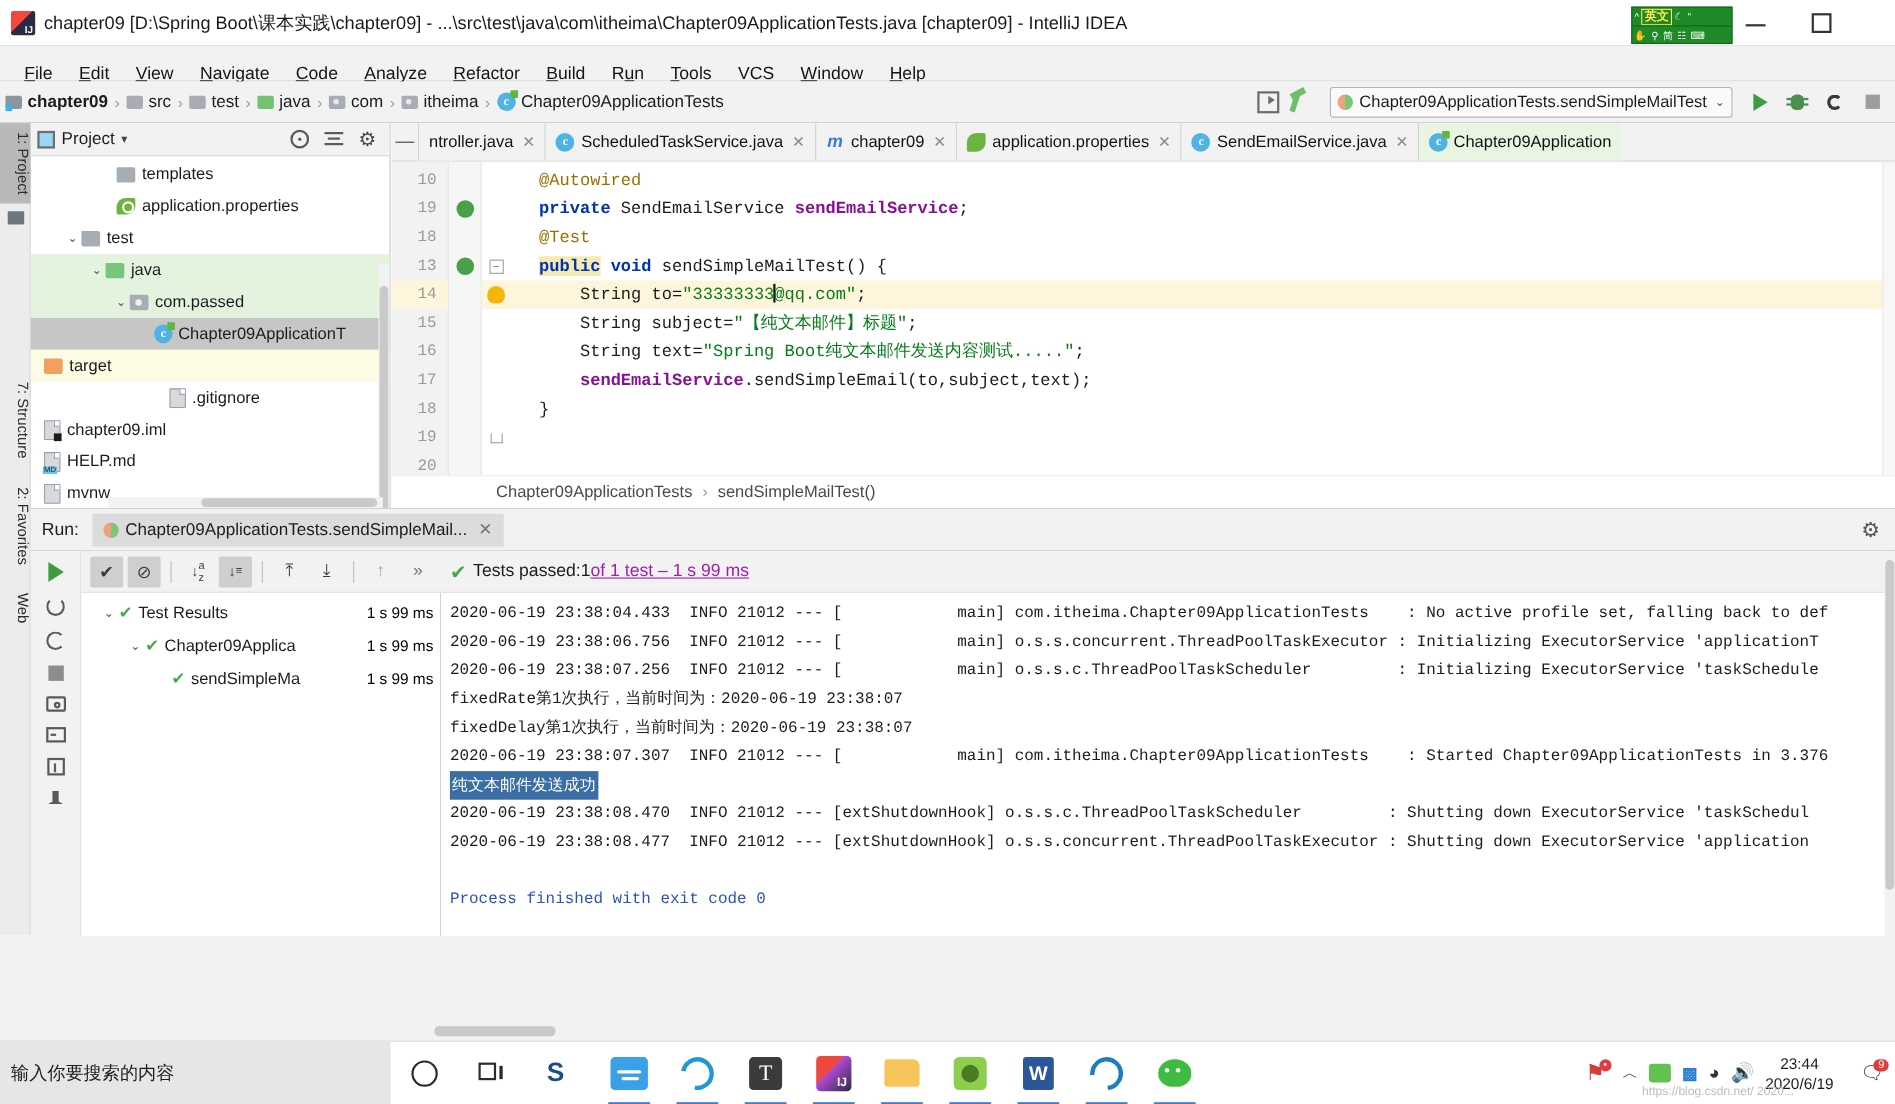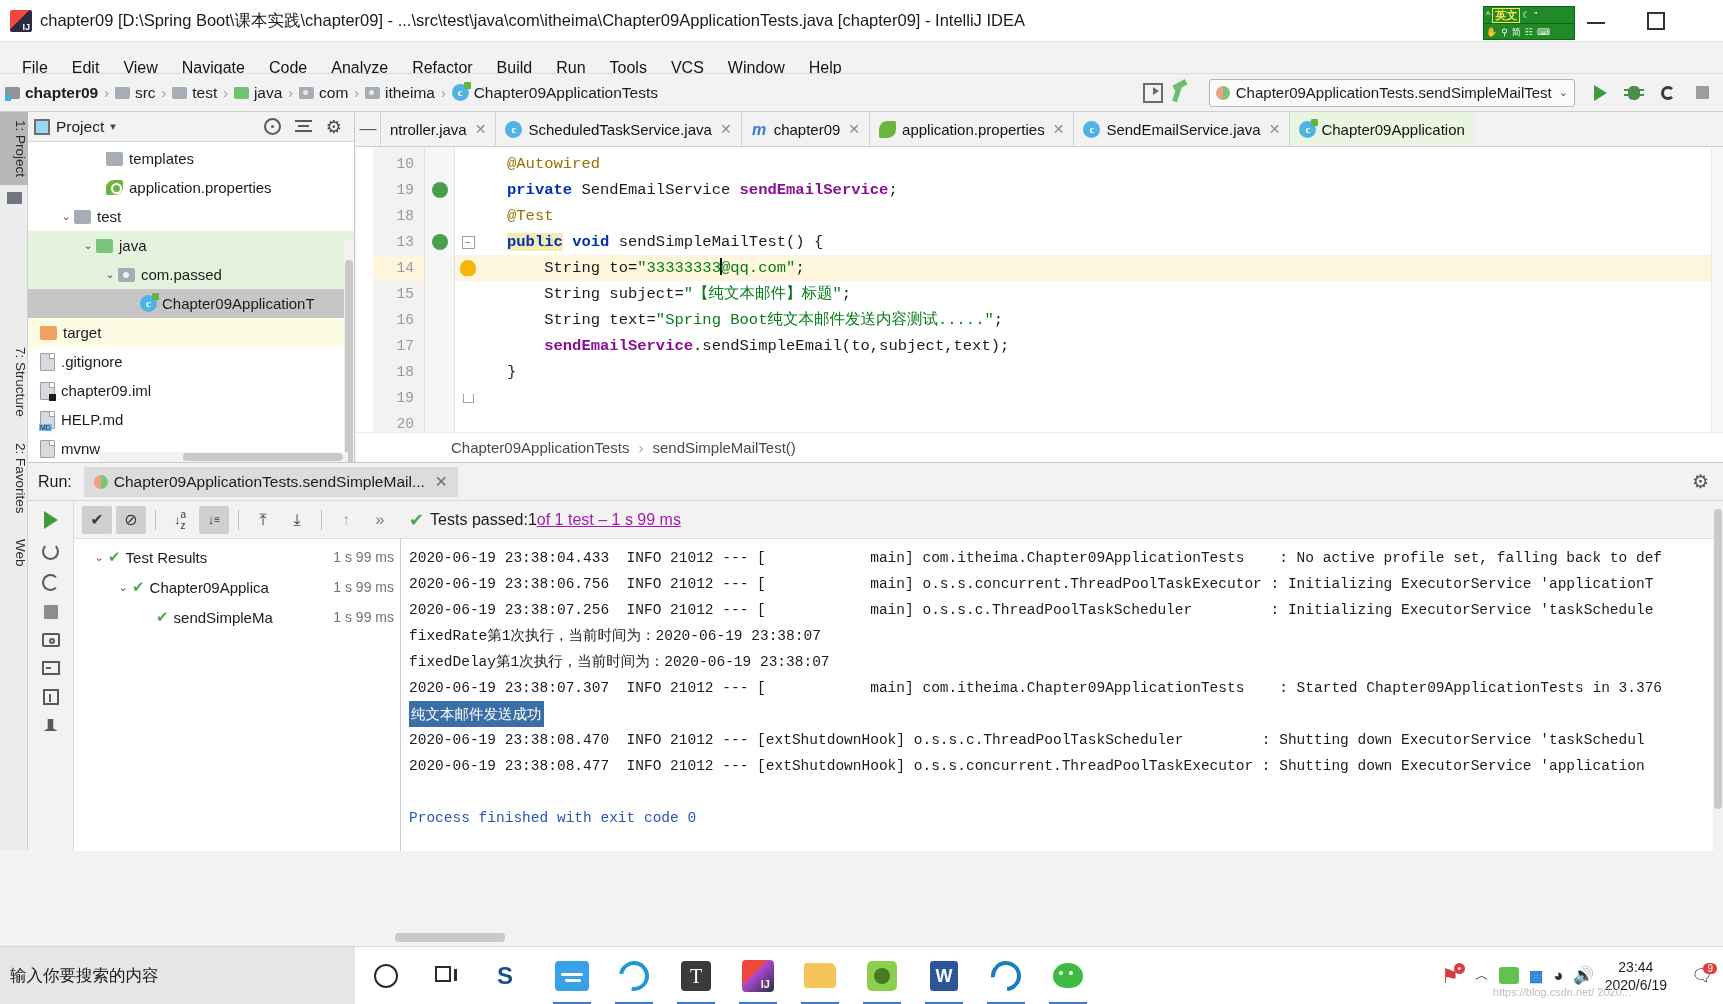--- a/index.html
+++ b/index.html
@@ -139,21 +139,21 @@
     border-left:1px solid #d3d3d3; color:#121212; background:#f2f2f2;
   }
   .etab.active{ background:#e9f5e0; }
   .etab .x{ margin-left:8px; color:#8a8a8a; font-size:14px; }
   .tab-ic{ width:17px;height:17px;margin-right:6px; flex:none;}
   .tab-ic.cls{ border-radius:50%; background:#4fb3e5; color:#fff;font-size:11px;line-height:17px;
       text-align:center;font-weight:bold;font-family:"Liberation Serif",serif;}
   .tab-ic.mvn{ color:#3a7bd5; font-size:16px; font-style:italic; font-weight:bold; line-height:17px; text-align:center;}
   .tab-ic.spr{ border-radius:50% 10% 50% 10%; background:#6db33f;}
 
-  .code-area{ position:relative; height:290px; display:flex; background:#ffffff; overflow:hidden;margin-left:17px;}
+  .code-area{ position:relative; height:290px; display:flex; background:#ffffff; overflow:hidden;}
   .gutter{ width:52px; background:#f2f2f2; border-right:1px solid #e2e2e2; flex:none; padding-top:4px;}
   .gutter .ln{ height:26px; line-height:26px; text-align:right; padding-right:10px; color:#9a9a9a;
      font-family:"Liberation Mono", monospace; font-size:14.5px;}
   .marks{ width:30px; background:#f6f6f6; border-right:1px solid #e2e2e2; flex:none; padding-top:4px;}
   .marks .m{ height:26px; display:flex; align-items:center; justify-content:center;}
   .codelines{ flex:1; padding-top:4px; font-family:"Liberation Mono", monospace; font-size:15.5px; position:relative;}
   .cl{ height:26px; line-height:26px; white-space:pre; padding-left:26px;}
   .cl.hl{ background:#fdf6dd; }
   .kw{ color:#0033b3; font-weight:bold;}
   .ann{ color:#9b7000;}
@@ -195,21 +195,21 @@
      font-size:16px; color:#3a3a3a;}
   .tb-btn.on{ background:#cfcfcf; border-radius:2px;}
   .tb-sep{ width:1px; height:20px; background:#bdbdbd; margin:0 5px;}
   .tests-passed{ display:flex;align-items:center; margin-left:10px; font-size:16px; white-space:nowrap;}
   .tick{ color:#4aa84a; font-size:18px; margin-right:6px;}
   .muted{ color:#a21caf;text-decoration:underline; }
 
   .run-split{ flex:1; display:flex; min-height:0;}
   .test-tree{ width:327px; flex:none; border-right:1px solid #d0d0d0; background:#fff; padding-top:3px; overflow:hidden;}
   .trow{ height:30px; display:flex; align-items:center; font-size:15px; white-space:nowrap; padding-right:6px;}
-  .trow .dur{ margin-left:auto; color:#737373; font-size:14px;}
+  .trow .dur{ margin-left:auto; color:#000000; font-size:14px;}
   .tarrow{ width:18px;text-align:center;color:#555;font-size:11px;flex:none;}
   .tcheck{ color:#4aa84a; font-size:15px; margin-right:5px; flex:none;}
 
   .console{ flex:1; background:#ffffff; padding:6px 0 0 8px; overflow:hidden; min-width:0;
      font-family:"Liberation Mono", monospace; font-size:14.5px;}
   .logline{ height:26px; line-height:26px; white-space:pre; display:flex;}
   .lg-ts{ color:#1a1a1a;}
   .hl-sel{ background:#3b6ea5; color:#ffffff; padding:1px 2px;}
   .exitline{ color:#2a55b7; }
 
@@ -404,21 +404,21 @@
         <span>com.passed</span>
       </div>
       <div class="tnode sel-gray" style="padding-left:112px;">
         <span class="cls-ic test">c</span>
         <span>Chapter09ApplicationT</span>
       </div>
       <div class="tnode sel-yellow" style="padding-left:12px;">
         <span class="ficon orange"></span>
         <span>target</span>
       </div>
-      <div class="tnode" style="padding-left:12px;">
+      <div class="tnode" style="padding-left:12px;justify-content:center;">
         <span class="fileic">
             <span class="fold"></span>
           </span>
         <span>.gitignore</span>
       </div>
       <div class="tnode" style="padding-left:12px;">
         <span class="fileic iml">
             <span class="fold"></span>
           </span>
         <span>chapter09.iml</span>

